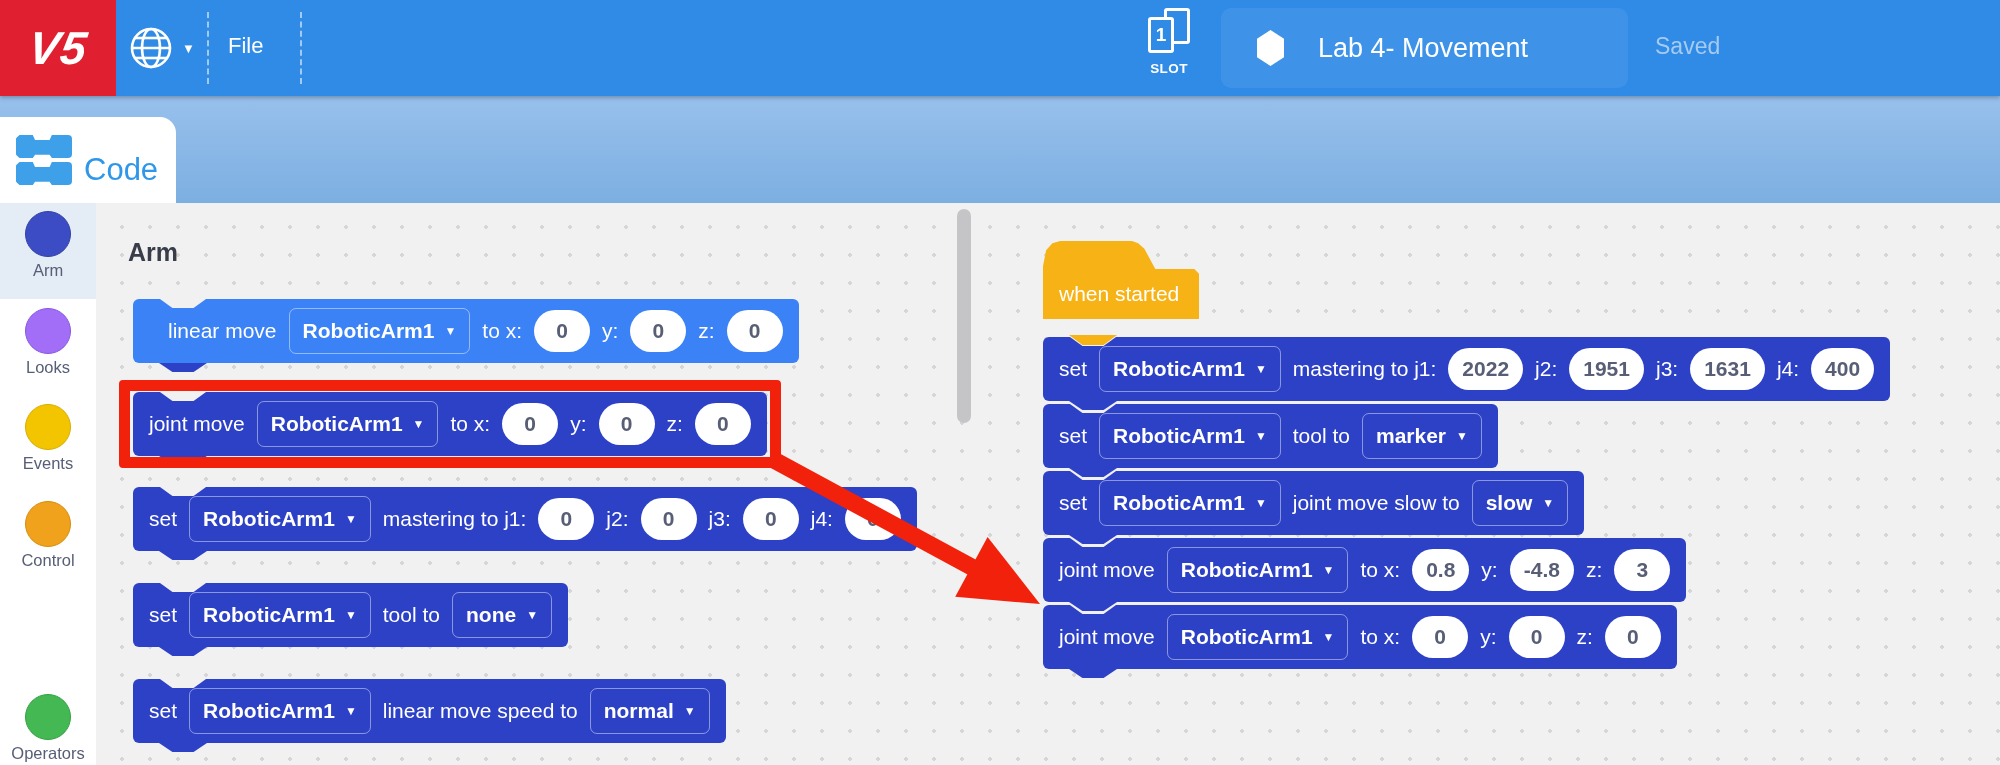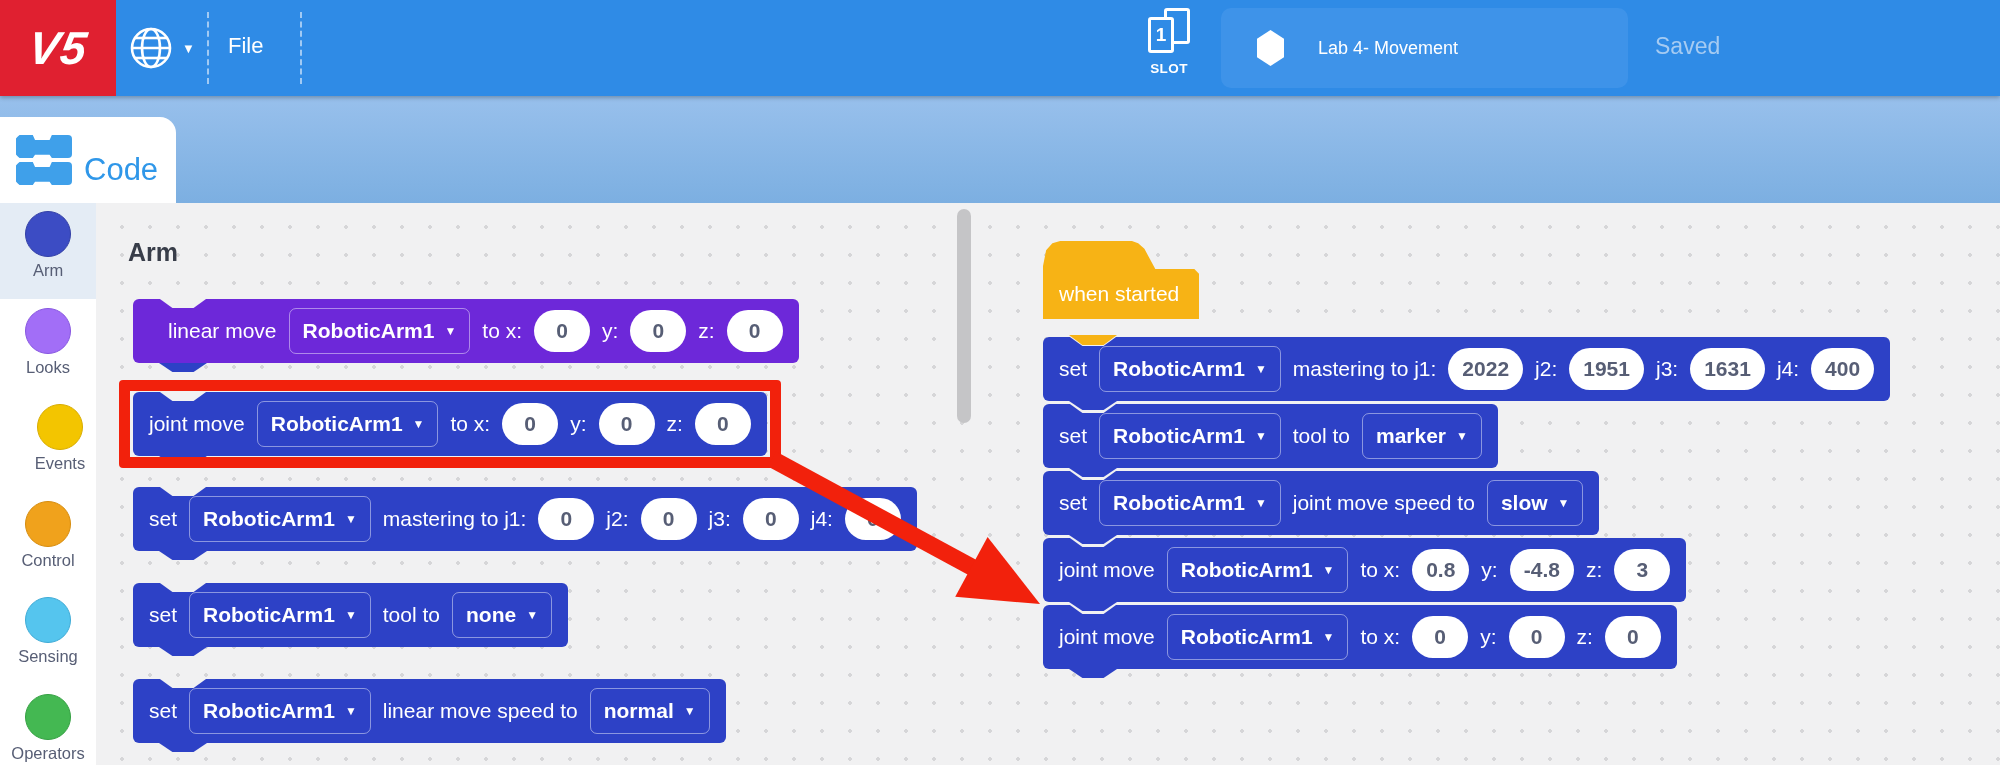--- a/index.html
+++ b/index.html
@@ -25,21 +25,21 @@
   #slot .page{position:absolute;width:26px;height:36px;border:3px solid #fff;border-radius:3px;box-sizing:border-box;}
   #slot .back{right:0;top:0;}
   #slot .front{left:0;top:9px;background:#2f8be6;display:flex;align-items:center;justify-content:center;
     color:#fff;font-weight:700;font-size:19px;}
   #slot .slabel{color:#fff;font-size:13.5px;font-weight:700;margin-top:3px;letter-spacing:.4px;}
   
   #project-box{position:absolute;left:1221px;top:8px;width:407px;height:80px;background:#3e93e9;
     border-radius:10px;display:flex;align-items:center;cursor:pointer;}
   #hexagon{width:27px;height:36px;background:#fff;margin-left:36px;
     clip-path:polygon(50% 0,100% 24%,100% 76%,50% 100%,0 76%,0 24%);}
-  #project-name{color:#fff;font-size:18px;margin-left:34px;}
+  #project-name{color:#fff;font-size:27px;margin-left:34px;}
   #save-status{position:absolute;left:1655px;top:33px;color:#a5cbf2;font-size:23px;}
   
   #band{position:absolute;left:0;top:96px;width:2000px;height:107px;
     background:linear-gradient(180deg,#98c0ec 0%,#7cafe1 100%);z-index:5;}
   #code-tab{position:absolute;left:0;top:117px;width:176px;height:86px;background:#fff;
     border-radius:0 16px 0 0;z-index:6;display:flex;align-items:center;padding-left:16px;
     box-sizing:border-box;cursor:pointer;}
   #code-tab .bars{width:56px;margin-right:12px;}
   #code-tab .bar{height:23px;border-radius:4px;background:#3fa0ea;margin:4px 0;
     clip-path:polygon(0 14%,6% 0,30% 0,34% 22%,60% 22%,64% 0,100% 0,100% 100%,64% 100%,60% 86%,34% 86%,30% 100%,6% 100%,0 86%);}
@@ -135,42 +135,38 @@
 <div id="canvas-bg"></div>
 <div id="sidebar">
     <div class="cat sel" style="top: 0px;">
       <div class="dot" style="background: rgb(60, 76, 196); border: 1.5px solid rgb(51, 64, 166);"></div>
       <div class="clabel">Arm</div>
     </div>
     <div class="cat" style="top: 96.5px;">
       <div class="dot" style="background: rgb(162, 110, 247); border: 1.5px solid rgb(135, 87, 224);"></div>
       <div class="clabel">Looks</div>
     </div>
-    <div class="cat" style="top: 193px; margin-left: 12px;">
+    <div class="cat" style="top: 193px;">
       <div class="dot" style="background: rgb(243, 197, 0); border: 1.5px solid rgb(216, 172, 0);"></div>
       <div class="clabel">Events</div>
     </div>
     <div class="cat" style="top: 289.5px;">
       <div class="dot" style="background: rgb(240, 162, 28); border: 1.5px solid rgb(214, 140, 14);"></div>
       <div class="clabel">Control</div>
     </div>
-    <div class="cat" style="top: 386px;">
-      <div class="dot" style="background: rgb(85, 197, 238); border: 1.5px solid rgb(63, 171, 214);"></div>
-      <div class="clabel">Sensing</div>
-    </div>
     <div class="cat" style="top: 482.5px;">
       <div class="dot" style="background: rgb(68, 184, 82); border: 1.5px solid rgb(53, 160, 67);"></div>
       <div class="clabel">Operators</div>
     </div>
   </div>
 <div id="palette-heading">Arm</div>
 <div id="pal-scrollbar"></div>
 
 <div id="stage">
-    <div class="block" style="left: 133px; top: 299px; background: #6d28d9; padding-left: 35px;">
+    <div class="block" style="left: 133px; top: 299px; background: #3b82f6; padding-left: 35px;">
       <span class="blabel">linear move</span>
       <span class="dd">
         <span>RoboticArm1</span>
         <span class="caret">▼</span>
       </span>
       <span class="blabel">to x:</span>
       <span class="oval">0</span>
       <span class="blabel">y:</span>
       <span class="oval">0</span>
       <span class="blabel">z:</span>
@@ -272,21 +268,21 @@
       </span>
       <span class="cut" style="background: rgb(241, 241, 242);"></span>
       <span class="tab" style="background: rgb(45, 65, 198);"></span>
     </div>
     <div class="block" style="left: 1043px; top: 471px; background: rgb(45, 65, 198);">
       <span class="blabel">set</span>
       <span class="dd">
         <span>RoboticArm1</span>
         <span class="caret">▼</span>
       </span>
-      <span class="blabel">joint move speed to</span>
+      <span class="blabel">joint move slow to</span>
       <span class="dd">
         <span>slow</span>
         <span class="caret">▼</span>
       </span>
       <span class="cut" style="background: rgb(241, 241, 242);"></span>
       <span class="tab" style="background: rgb(45, 65, 198);"></span>
     </div>
     <div class="block" style="left: 1043px; top: 538px; background: rgb(45, 65, 198);">
       <span class="blabel">joint move</span>
       <span class="dd">

